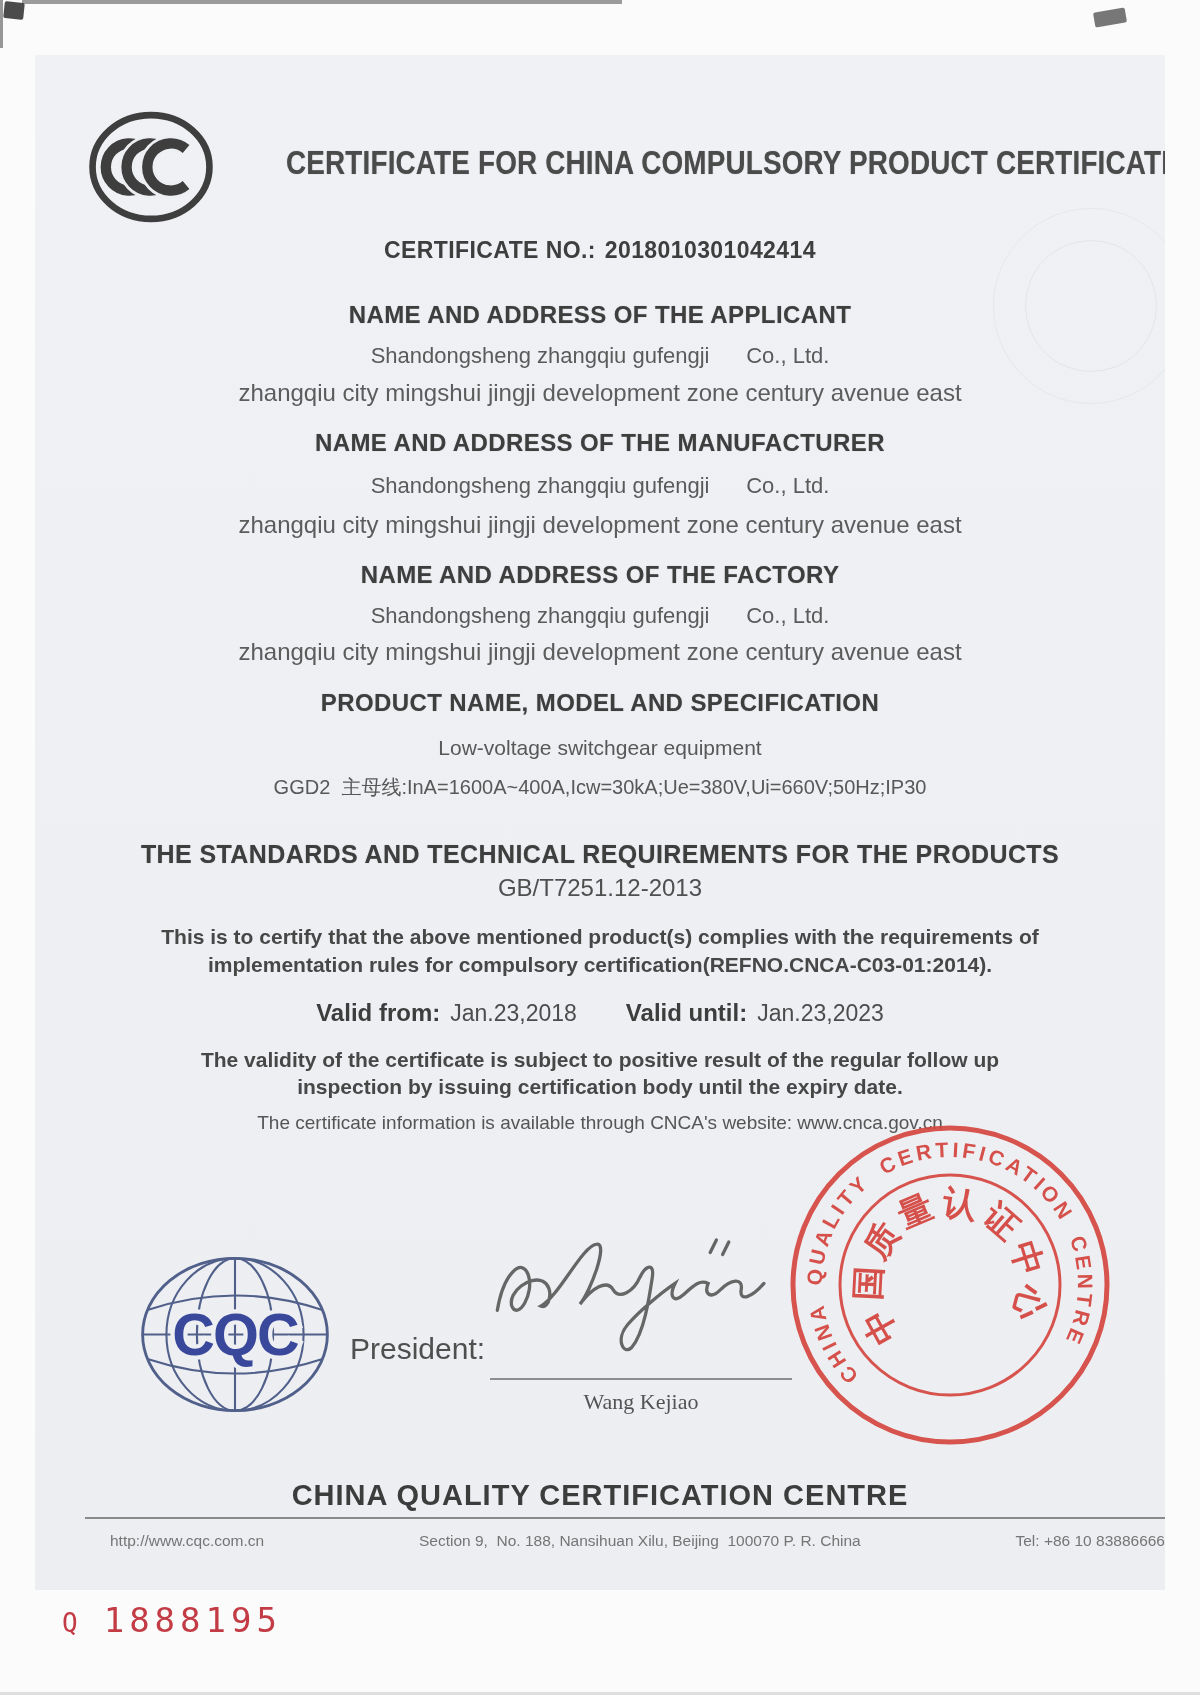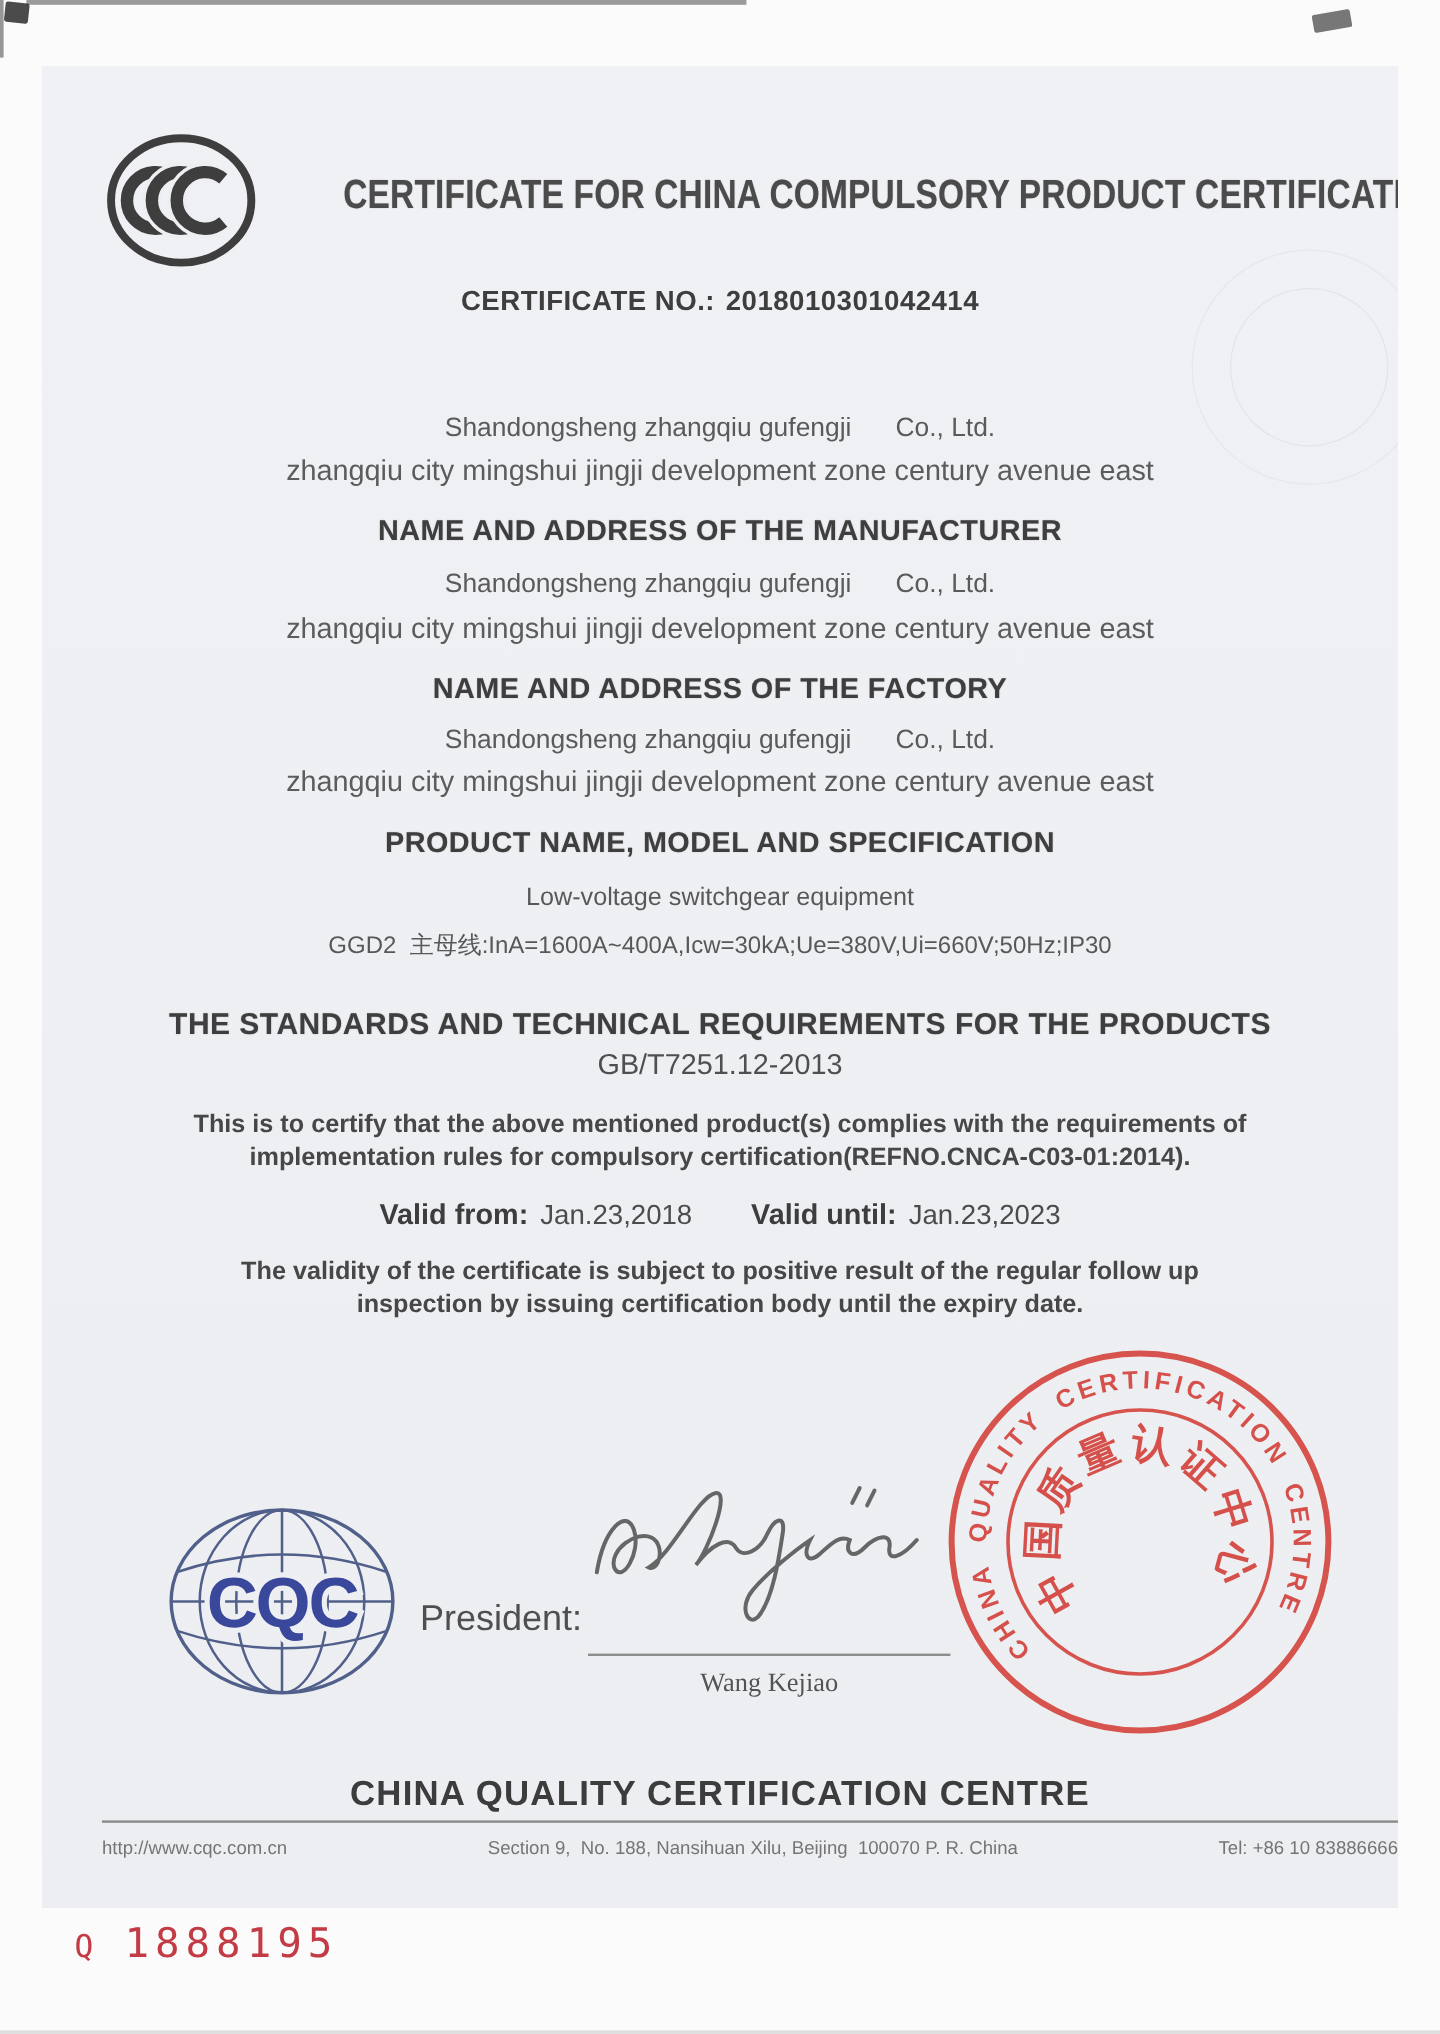--- a/index.html
+++ b/index.html
@@ -63,21 +63,21 @@
   .pres-label{position:absolute;left:315px;top:1277px;font-size:30px;color:#4f4f4f;}
   .sig-svg{position:absolute;left:452px;top:1172px;width:310px;height:150px;}
   .sig-line{position:absolute;left:455px;top:1323px;width:302px;height:2px;background:#8d8d8d;}
   .pres-name{position:absolute;left:455px;top:1334px;width:302px;text-align:center;
     font-family:"Liberation Serif", serif;font-size:22px;color:#535353;}
   .stamp{position:absolute;left:750px;top:1065px;width:330px;height:330px;}
   
   .org{top:1424px;font-size:29px;font-weight:700;letter-spacing:1px;color:#3c3c3c;}
   .rule{position:absolute;left:50px;top:1462px;width:1080px;height:2px;background:#8a8a8a;}
   .footrow{position:absolute;left:50px;top:1477px;width:1080px;display:flex;justify-content:space-between;align-items:baseline;}
-  .footrow span{font-size:15.5px;color:#757575;}
+  .footrow span{font-size:15.5px;color:#757575;margin-left:25px;}
   
   .serial{position:absolute;left:62px;top:1600px;display:flex;align-items:baseline;color:#c23b45;}
   .serial .q{font-family:"DejaVu Sans Mono", monospace;font-size:26px;}
   .serial .n{font-family:"DejaVu Sans Mono", monospace;font-size:34px;letter-spacing:5px;margin-left:26px;}
   svg text{font-family:"Liberation Sans", sans-serif;}
 </style>
 </head>
 <body>
 
 <div class="a-topline"></div>
@@ -102,20 +102,21 @@
       <path d="M107.2 42.9 A25 25 0 1 0 107.2 81.1" stroke="#3e3e3e" stroke-width="11"></path>
     </g>
   </svg>
 
   <div class="doc-title">CERTIFICATE FOR CHINA COMPULSORY PRODUCT CERTIFICATION</div>
 
   <div class="cline cert-no">
     <span>CERTIFICATE NO.:</span><span class="num">2018010301042414</span>
   </div>
 
+  <div class="cline sec-h p0h">NAME AND ADDRESS OF THE APPLICANT</div>
   <div class="cline sec-name pre p0n">Shandongsheng zhangqiu gufengji      Co., Ltd.</div>
   <div class="cline sec-addr p0a">zhangqiu city mingshui jingji development zone century avenue east</div>
 
   <div class="cline sec-h p1h">NAME AND ADDRESS OF THE MANUFACTURER</div>
   <div class="cline sec-name pre p1n">Shandongsheng zhangqiu gufengji      Co., Ltd.</div>
   <div class="cline sec-addr p1a">zhangqiu city mingshui jingji development zone century avenue east</div>
 
   <div class="cline sec-h p2h">NAME AND ADDRESS OF THE FACTORY</div>
   <div class="cline sec-name pre p2n">Shandongsheng zhangqiu gufengji      Co., Ltd.</div>
   <div class="cline sec-addr p2a">zhangqiu city mingshui jingji development zone century avenue east</div>
@@ -134,20 +135,21 @@
     <div>
       <span class="lab">Valid from:</span><span class="val">Jan.23,2018</span>
     </div>
     <div>
       <span class="lab">Valid until:</span><span class="val">Jan.23,2023</span>
     </div>
   </div>
 
   <div class="cline vnote preline">The validity of the certificate is subject to positive result of the regular follow up
 inspection by issuing certification body until the expiry date.</div>
+  <div class="cline cnca">The certificate information is available through CNCA's website: www.cnca.gov.cn</div>
 
   <svg class="cqc-logo" viewBox="0 0 210 180">
     <g fill="none" stroke="#51608a" stroke-width="3">
       <ellipse cx="105" cy="90" rx="97" ry="80"></ellipse>
     </g>
     <g fill="none" stroke="#51608a" stroke-width="2.2">
       <ellipse cx="105" cy="90" rx="40" ry="80"></ellipse>
       <ellipse cx="105" cy="90" rx="72" ry="80"></ellipse>
       <line x1="105" y1="10" x2="105" y2="170"></line>
       <path d="M14 64 Q105 34 196 64"></path>

